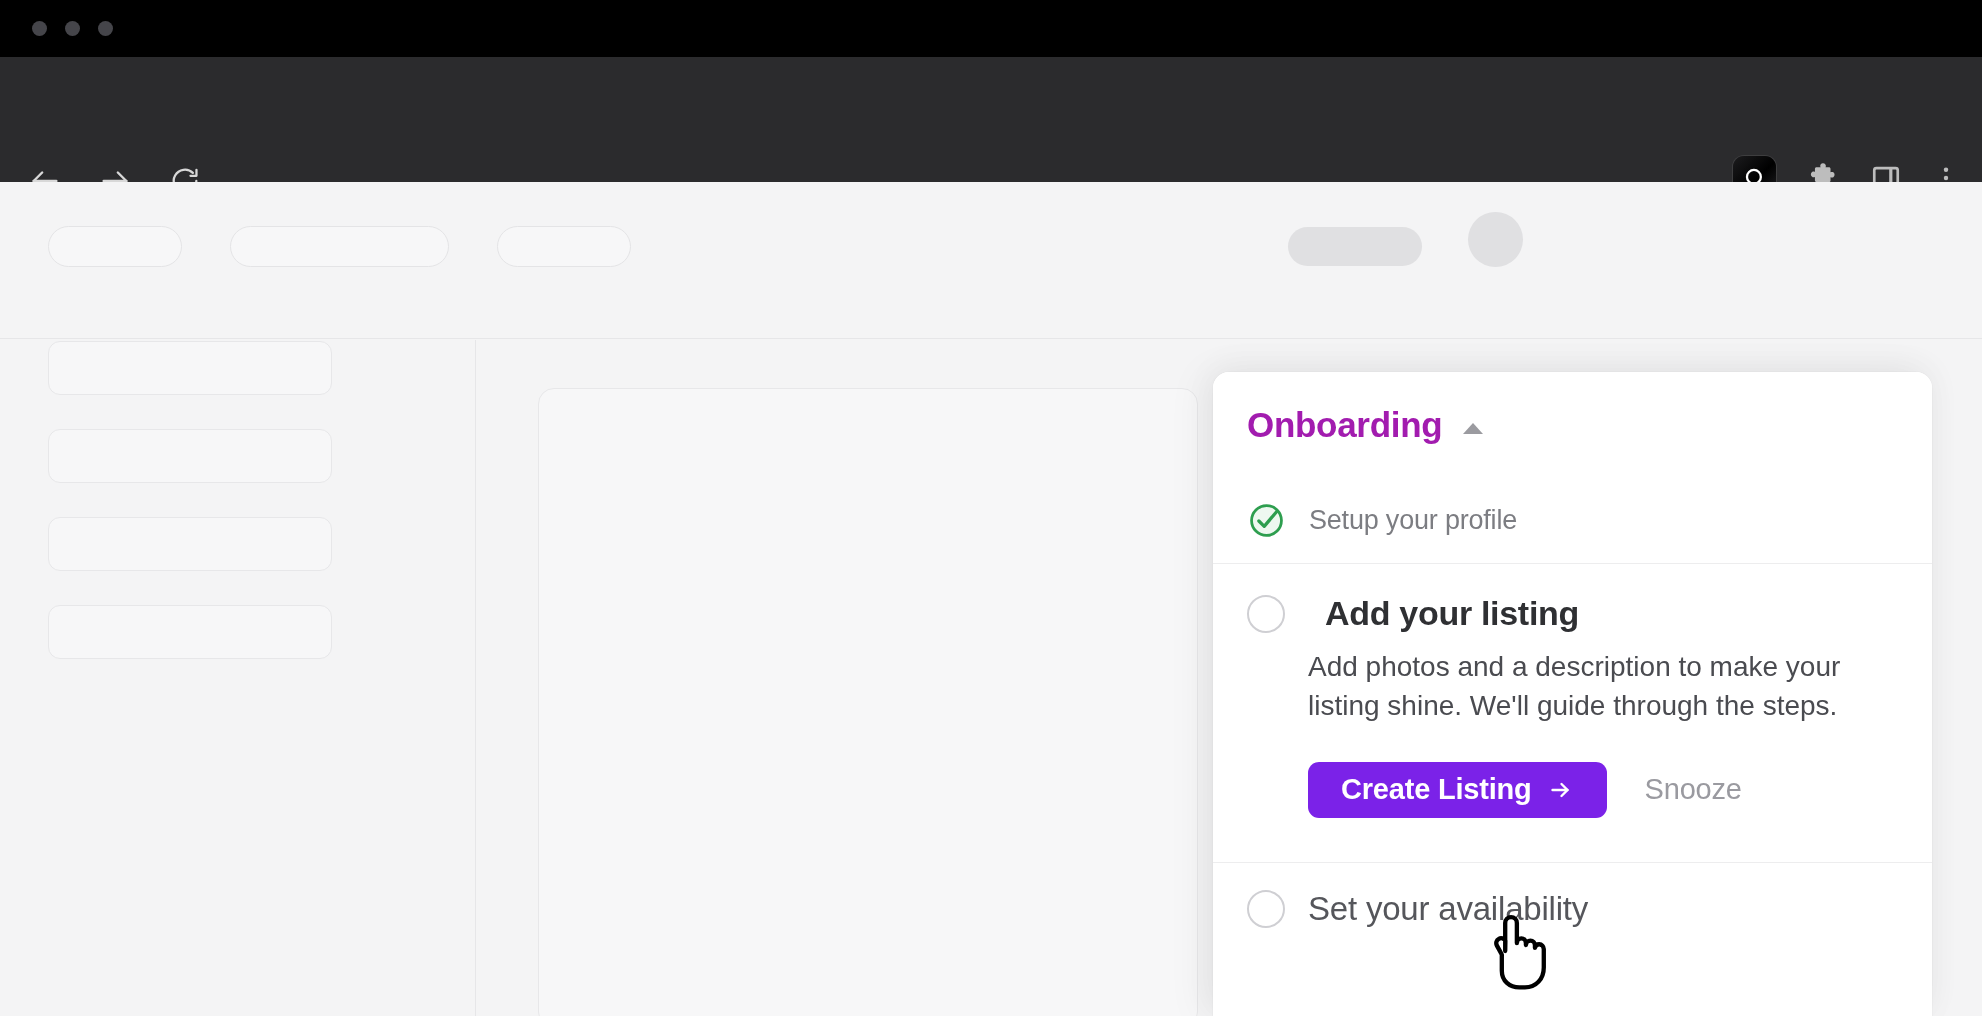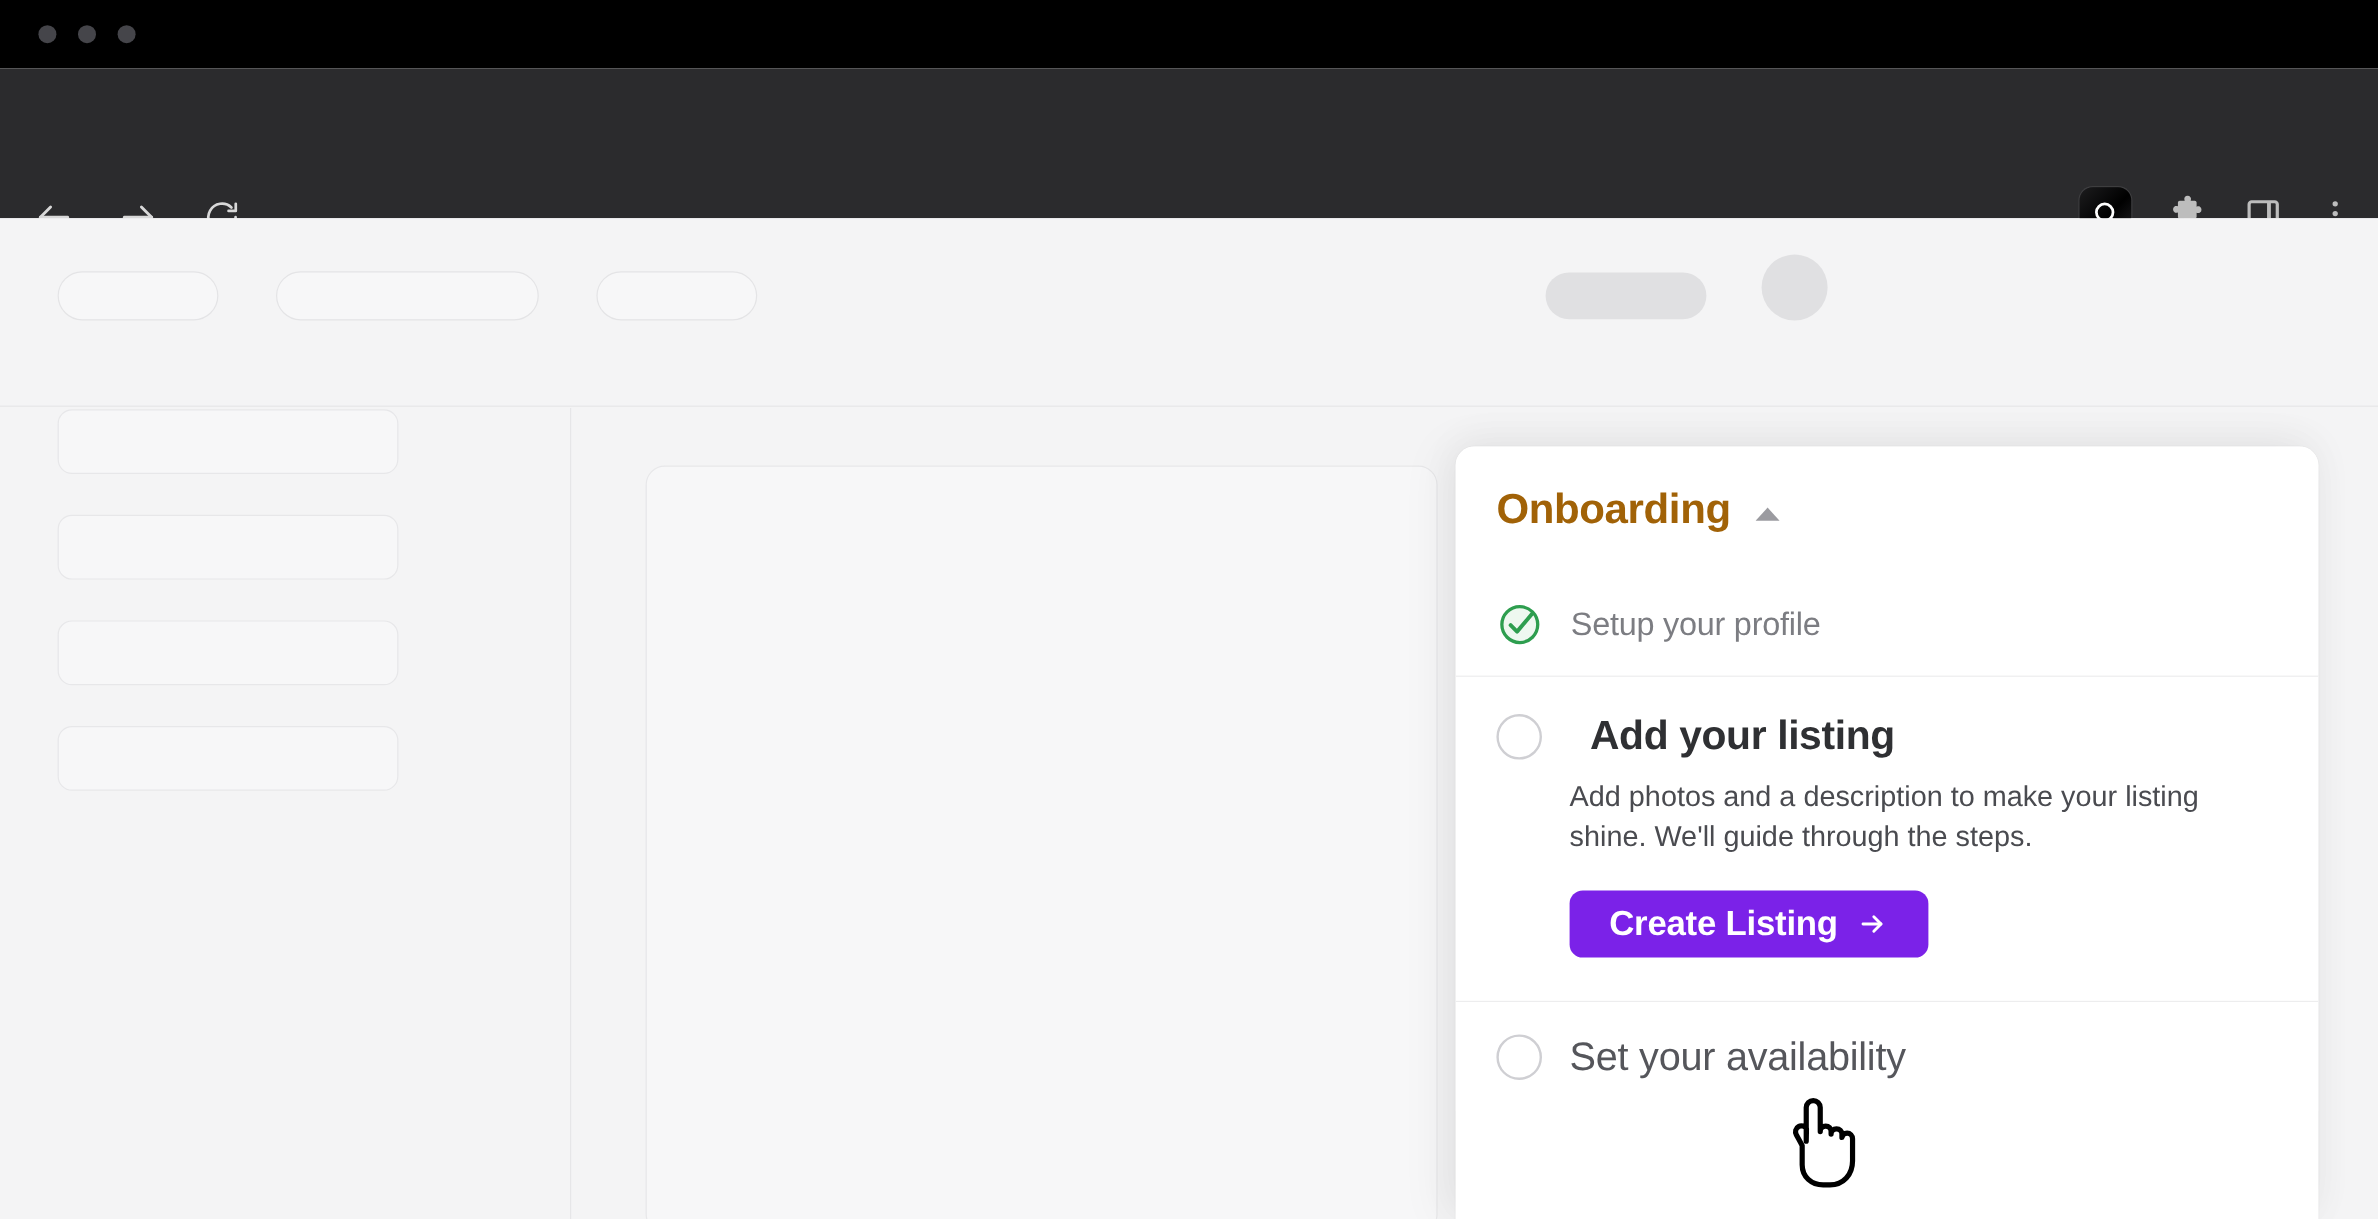--- a/index.html
+++ b/index.html
@@ -206,21 +206,21 @@
   .ob-header {
     height: 105px;
     display: flex;
     align-items: center;
     padding: 0 34px;
     background: #ffffff;
   }
   .ob-title {
     font-size: 35px;
     font-weight: bold;
-    color: #a16207;
+    color: #a21caf;
     letter-spacing: -0.3px;
   }
   .ob-collapse {
     margin-left: 18px;
     display: flex;
     align-items: center;
     padding-top: 6px;
   }
 
   .ob-progress-row {
@@ -285,21 +285,21 @@
   }
   .ob-active-title {
     font-size: 34px;
     font-weight: bold;
     color: #2f3033;
     letter-spacing: -0.3px;
   }
   .ob-active-desc {
     margin-left: 61px;
     margin-top: 15px;
-    font-size: 24px;
+    font-size: 28px;
     line-height: 1.38;
     color: #4a4b50;
     max-width: 596px;
   }
   .ob-actions {
     margin-left: 61px;
     margin-top: 28px;
     display: flex;
     align-items: center;
     gap: 12px;
@@ -468,20 +468,21 @@
       </div>
       <div class="ob-active-desc">Add photos and a description to make your listing shine. We'll guide through the steps.</div>
       <div class="ob-actions">
         <button class="btn-primary">
           <span>Create Listing</span>
           <svg width="27" height="24" viewBox="0 0 24 24" fill="none" stroke="#ffffff" stroke-width="2.4" stroke-linecap="round" stroke-linejoin="round">
             <line x1="4" y1="12" x2="19" y2="12"></line>
               <polyline points="13,6 19,12 13,18"></polyline>
           </svg>
         </button>
+        <button class="btn-ghost">Snooze</button>
       </div>
     </div>
 
     <div class="ob-item ob-item-next ob-item-divider">
       <span class="ob-circle-empty"></span>
       <span class="ob-next-label">Set your availability</span>
     </div>
   </div>
 
   <div class="cursor" style="left: 1486px; top: 910px;">

